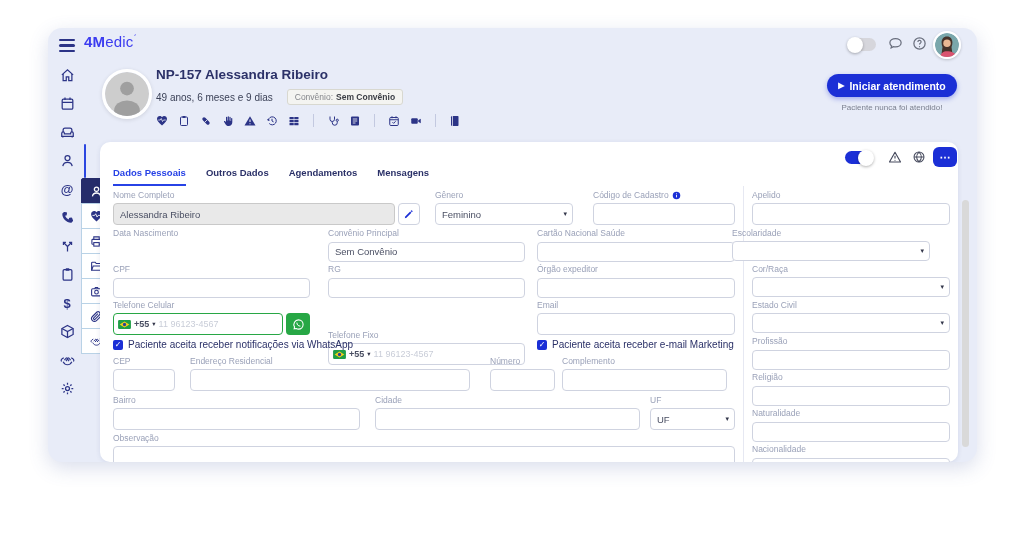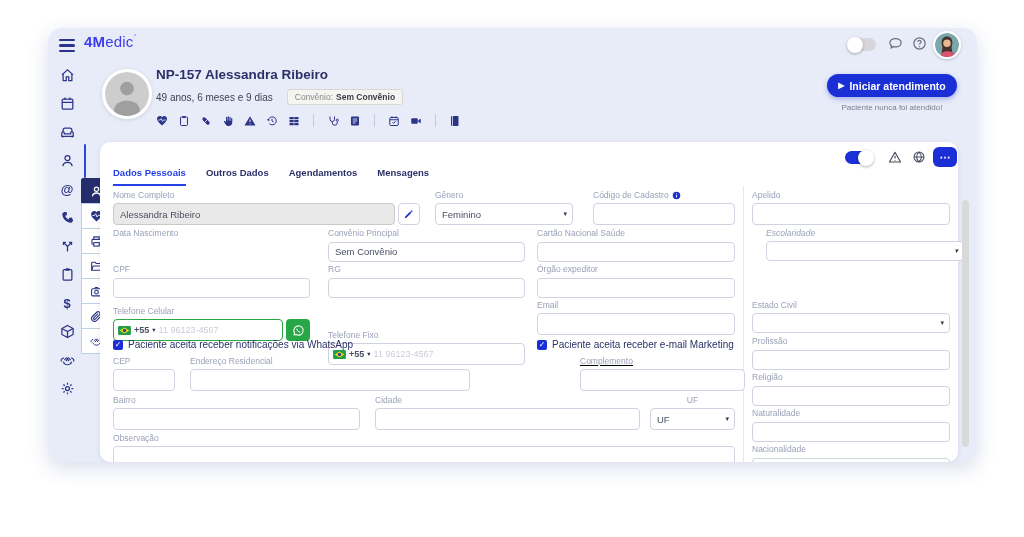--- a/index.html
+++ b/index.html
@@ -383,21 +383,21 @@
     </div>
     <div class="fg" style="left:228px;top:122px;width:197px;">
       <div class="lbl">RG</div>
       <input class="inp" style="">
     </div>
     <div class="fg" style="left:437px;top:122px;width:198px;">
       <div class="lbl">Órgão expeditor</div>
       <input class="inp" style="">
     </div>
 
-    <div class="fg" style="left:13px;top:164px;width:197px;">
+    <div class="fg" style="left:13px;top:158px;width:197px;">
       <div class="lbl">Telefone Celular</div>
       <div style="display:flex;">
         <div class="phone green">
           <span class="flag">
               <svg class="svgi" viewBox="0 0 20 14">
                 <rect width="20" height="14" rx="2" fill="#1f9e46"></rect>
                 <path d="M10 2.2 17.5 7 10 11.8 2.5 7z" fill="#f7d116"></path>
                 <circle cx="10" cy="7" r="2.6" fill="#2a4495"></circle>
               </svg>
             </span>
@@ -443,51 +443,61 @@
     </div>
 
     <div class="fg" style="left:13px;top:214px;width:62px;">
       <div class="lbl">CEP</div>
       <input class="inp big" style="">
     </div>
     <div class="fg" style="left:90px;top:214px;width:280px;">
       <div class="lbl">Endereço Residencial</div>
       <input class="inp big" style="">
     </div>
-    <div class="fg" style="left:480px;top:214px;width:165px;text-decoration:underline;">
+    <div class="fg" style="left:390px;top:214px;width:65px;">
+      <div class="lbl">Número</div>
+      <input class="inp big" style="">
+    </div>
+    <div class="fg" style="left:462px;top:214px;width:165px;">
       <div class="lbl">Complemento</div>
       <input class="inp big" style="">
     </div>
 
     <div class="fg" style="left:13px;top:253px;width:247px;">
       <div class="lbl">Bairro</div>
       <input class="inp big" style="">
     </div>
     <div class="fg" style="left:275px;top:253px;width:265px;">
       <div class="lbl">Cidade</div>
       <input class="inp big" style="">
     </div>
-    <div class="fg" style="left:550px;top:253px;width:85px;text-align:center;">
+    <div class="fg" style="left:550px;top:253px;width:85px;">
       <div class="lbl">UF</div>
       <div class="sel" style="height:22px;">
           <span>UF</span>
         </div>
     </div>
 
     <div class="fg" style="left:13px;top:291px;width:622px;">
       <div class="lbl">Observação</div>
       <textarea class="ta" style=""></textarea>
     </div>
 
     <div class="fg" style="left:652px;top:48px;width:198px;">
       <div class="lbl">Apelido</div>
       <input class="inp big" style="">
     </div>
-    <div class="fg" style="left:666px;top:86px;width:198px;font-style:italic;">
+    <div class="fg" style="left:632px;top:86px;width:198px;">
       <div class="lbl">Escolaridade</div>
+      <div class="sel">
+          <span></span>
+        </div>
+    </div>
+    <div class="fg" style="left:652px;top:122px;width:198px;">
+      <div class="lbl">Cor/Raça</div>
       <div class="sel">
           <span></span>
         </div>
     </div>
     <div class="fg" style="left:652px;top:158px;width:198px;">
       <div class="lbl">Estado Civil</div>
       <div class="sel">
           <span></span>
         </div>
     </div>

